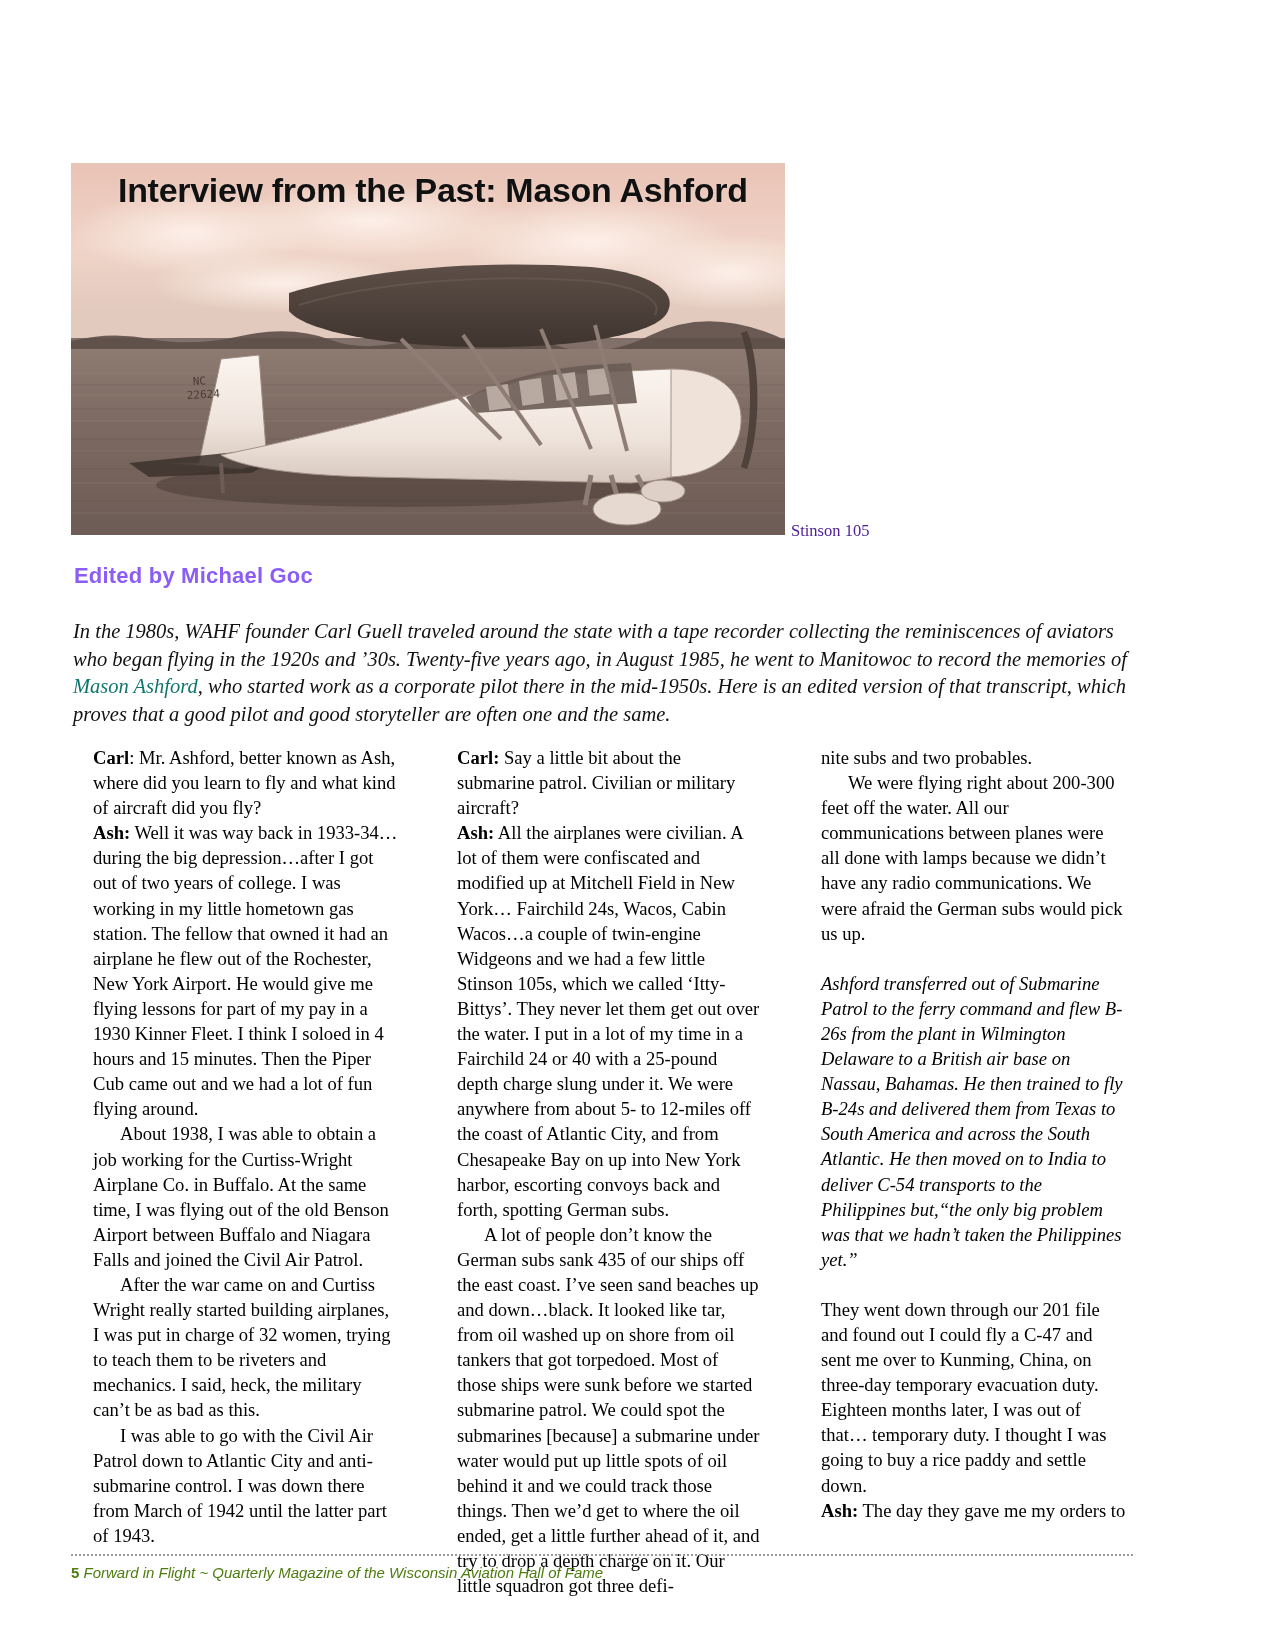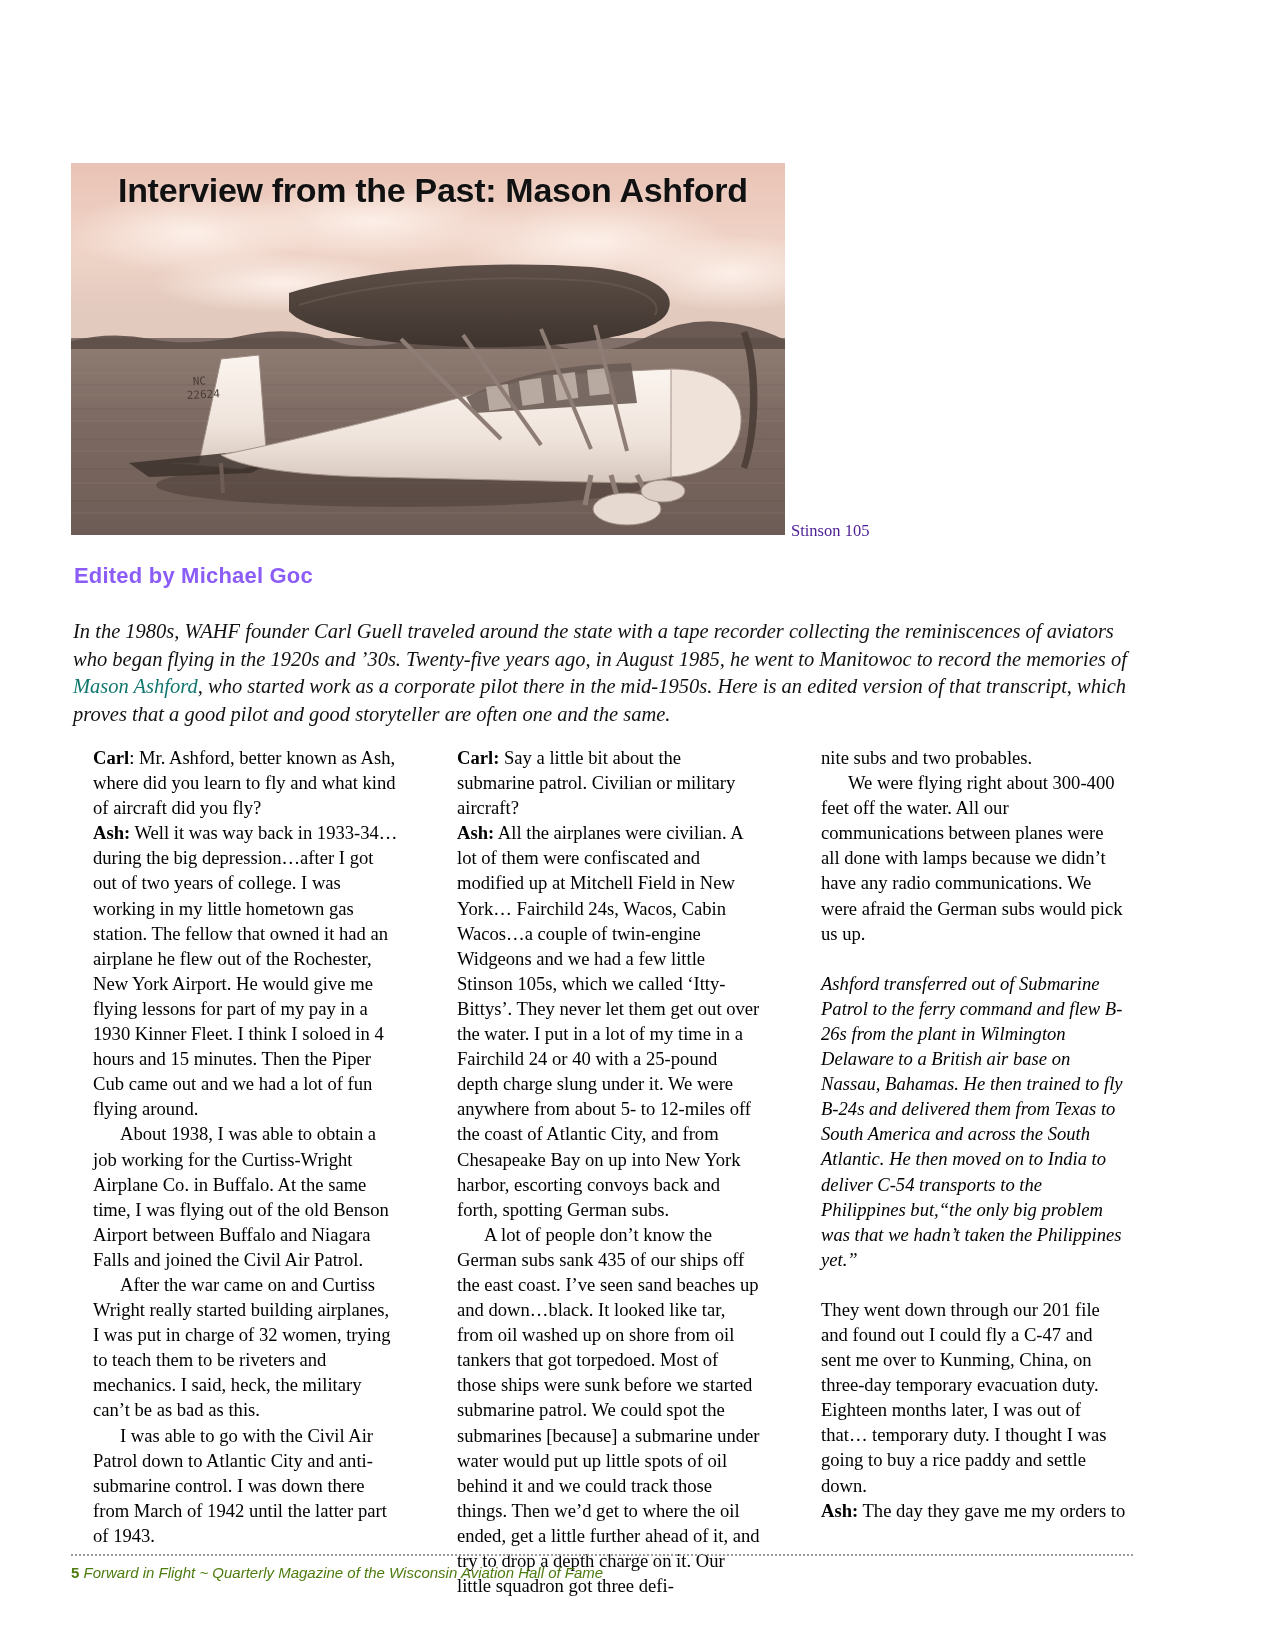--- a/index.html
+++ b/index.html
@@ -292,21 +292,21 @@
         <p class="ind"><span>After the war came on and Curtiss Wright really started building airplanes, I was put in charge of 32 women, trying to teach them to be riveters and mechanics. I said, heck, the military can’t be as bad as this.</span></p>
         <p class="ind"><span>I was able to go with the Civil Air Patrol down to Atlantic City and anti-submarine control. I was down there from March of 1942 until the latter part of 1943.</span></p>
       </div>
     <div class="col">
         <p><span class="spk">Carl:</span> <span>Say a little bit about the submarine patrol. Civilian or military aircraft?</span></p>
         <p><span class="spk">Ash:</span> <span>All the airplanes were civilian. A lot of them were confiscated and modified up at Mitchell Field in New York… Fairchild 24s, Wacos, Cabin Wacos…a couple of twin-engine Widgeons and we had a few little Stinson 105s, which we called ‘Itty-Bittys’. They never let them get out over the water. I put in a lot of my time in a Fairchild 24 or 40 with a 25-pound depth charge slung under it. We were anywhere from about 5- to 12-miles off the coast of Atlantic City, and from Chesapeake Bay on up into New York harbor, escorting convoys back and forth, spotting German subs.</span></p>
         <p class="ind"><span>A lot of people don’t know the German subs sank 435 of our ships off the east coast. I’ve seen sand beaches up and down…black. It looked like tar, from oil washed up on shore from oil tankers that got torpedoed. Most of those ships were sunk before we started submarine patrol. We could spot the submarines [because] a submarine under water would put up little spots of oil behind it and we could track those things. Then we’d get to where the oil ended, get a little further ahead of it, and try to drop a depth charge on it. Our little squadron got three defi-</span></p>
       </div>
     <div class="col">
         <p><span>nite subs and two probables.</span></p>
-        <p class="ind"><span>We were flying right about 300-400 feet off the water. All our communications between planes were all done with lamps because we didn’t have any radio communications. We were afraid the German subs would pick us up.</span></p>
+        <p class="ind"><span>We were flying right about 200-300 feet off the water. All our communications between planes were all done with lamps because we didn’t have any radio communications. We were afraid the German subs would pick us up.</span></p>
         <p class="it gap"><span>Ashford transferred out of Submarine Patrol to the ferry command and flew B-26s from the plant in Wilmington Delaware to a British air base on Nassau, Bahamas. He then trained to fly B-24s and delivered them from Texas to South America and across the South Atlantic. He then moved on to India to deliver C-54 transports to the Philippines but,“the only big problem was that we hadn’t taken the Philippines yet.”</span></p>
         <p class="gap"><span>They went down through our 201 file and found out I could fly a C-47 and sent me over to Kunming, China, on three-day temporary evacuation duty. Eighteen months later, I was out of that… temporary duty. I thought I was going to buy a rice paddy and settle down.</span></p>
         <p><span class="spk">Ash:</span> <span>The day they gave me my orders to</span></p>
       </div>
   </div>
 
   <div class="footer-rule"></div>
   <div class="footer-text">
     <span class="pgnum">5</span><span> Forward in Flight ~ Quarterly Magazine of the Wisconsin Aviation Hall of Fame</span>
   </div>

